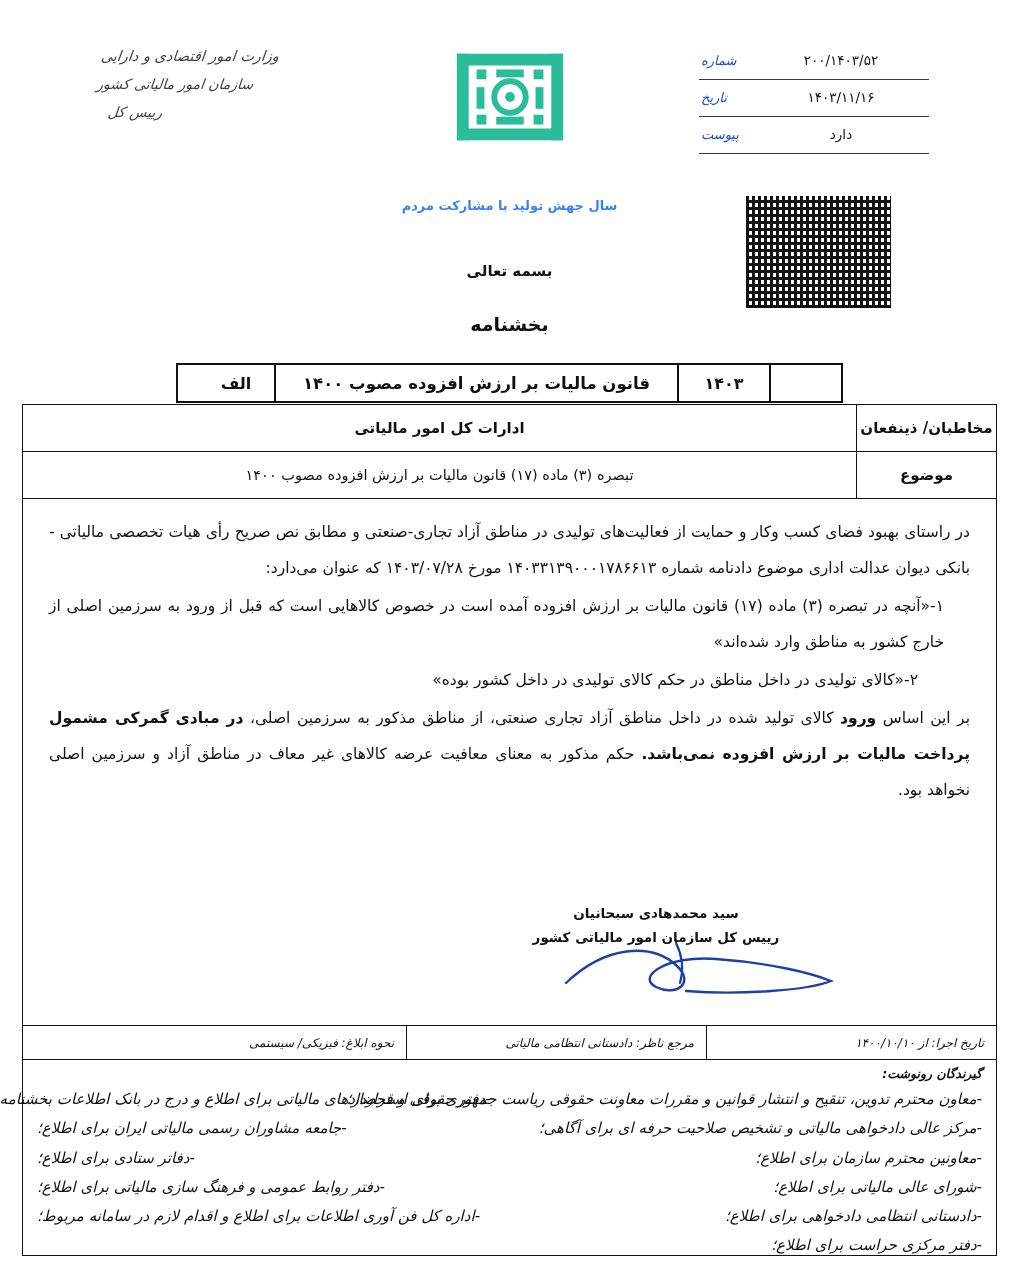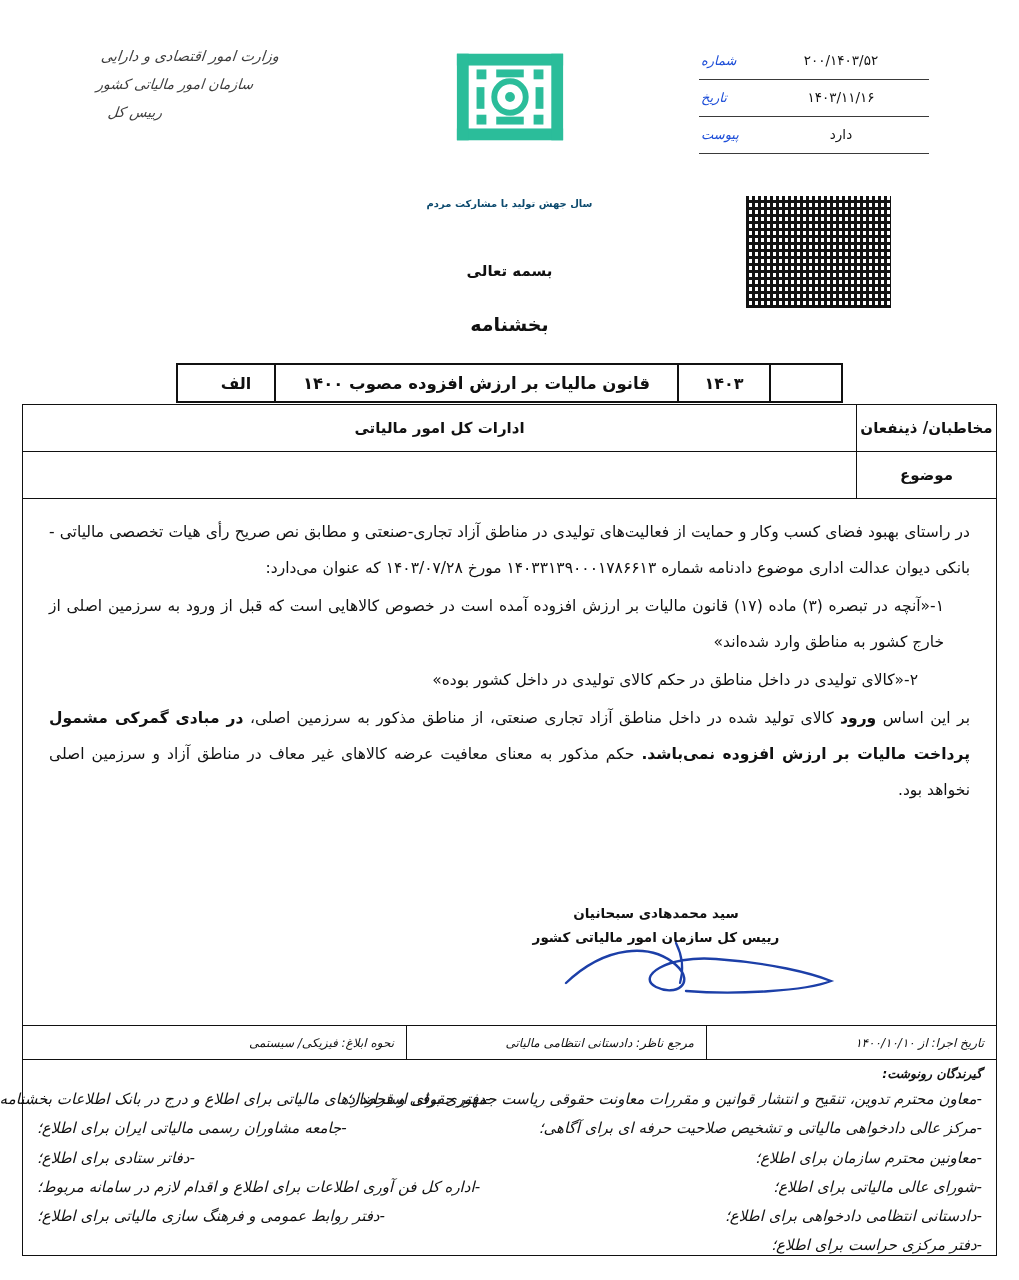--- a/index.html
+++ b/index.html
@@ -113,23 +113,23 @@
       repeating-linear-gradient(0deg,#000 0 3px,#fff 3px 7px);
     background-blend-mode: multiply;
     opacity: .92;
   }
 
   .year-slogan {
     position: absolute;
     top: 198px;
     left: 0; right: 0;
     text-align: center;
-    font-size: 10px;
-    font-weight: bold;
-    color: #0c4a6e;
+    font-size: 13px;
+    font-weight: bold;
+    color: #3b82f6;
   }
   .besmeh {
     position: absolute;
     top: 262px;
     left: 0; right: 0;
     text-align: center;
     font-size: 15px;
     font-weight: bold;
   }
   .doc-type {
@@ -361,20 +361,21 @@
 
   <div class="main-box">
 
     <div class="row-line row-addressees">
       <div class="row-label">مخاطبان/ ذینفعان</div>
       <div class="row-value">ادارات کل امور مالیاتی</div>
     </div>
 
     <div class="row-line row-subject">
       <div class="row-label">موضوع</div>
+      <div class="row-value">تبصره (۳) ماده (۱۷) قانون مالیات بر ارزش افزوده مصوب ۱۴۰۰</div>
     </div>
 
     <div class="body-text">
       <p>در راستای بهبود فضای کسب وکار و حمایت از فعالیت‌های تولیدی در مناطق آزاد تجاری-صنعتی و مطابق نص صریح رأی هیات تخصصی مالیاتی - بانکی دیوان عدالت اداری موضوع دادنامه شماره ۱۴۰۳۳۱۳۹۰۰۰۱۷۸۶۶۱۳ مورخ ۱۴۰۳/۰۷/۲۸ که عنوان می‌دارد:</p>
       <p class="indent-1">۱-«آنچه در تبصره (۳) ماده (۱۷) قانون مالیات بر ارزش افزوده آمده است در خصوص کالاهایی است که قبل از ورود به سرزمین اصلی از خارج کشور به مناطق وارد شده‌اند»</p>
       <p class="indent-2">۲-«کالای تولیدی در داخل مناطق در حکم کالای تولیدی در داخل کشور بوده»</p>
       <p><span>بر این اساس </span><span class="bold">ورود</span><span> کالای تولید شده در داخل مناطق آزاد تجاری صنعتی، از مناطق مذکور به سرزمین اصلی، </span><span class="bold">در مبادی گمرکی مشمول پرداخت مالیات بر ارزش افزوده نمی‌باشد.</span><span> حکم مذکور به معنای معافیت عرضه کالاهای غیر معاف در مناطق آزاد و سرزمین اصلی نخواهد بود.</span></p>
     </div>
 
     <div class="sign-block">
@@ -403,21 +404,21 @@
             <li>-شورای عالی مالیاتی برای اطلاع؛</li>
             <li>-دادستانی انتظامی دادخواهی برای اطلاع؛</li>
             <li>-دفتر مرکزی حراست برای اطلاع؛</li>
           </ul>
         </div>
         <div class="copies-col left-col">
           <ul>
             <li>-دفتر حقوقی و قراردادهای مالیاتی برای اطلاع و درج در بانک اطلاعات بخشنامه‌ها؛</li>
             <li>-جامعه مشاوران رسمی مالیاتی ایران برای اطلاع؛</li>
             <li>-دفاتر ستادی برای اطلاع؛</li>
+            <li>-دفتر روابط عمومی و فرهنگ سازی مالیاتی برای اطلاع؛</li>
             <li>-اداره کل فن آوری اطلاعات برای اطلاع و اقدام لازم در سامانه مربوط؛</li>
-            <li>-دفتر روابط عمومی و فرهنگ سازی مالیاتی برای اطلاع؛</li>
           </ul>
         </div>
       </div>
     </div>
 
   </div>
 </div>
 
 </body></html>

